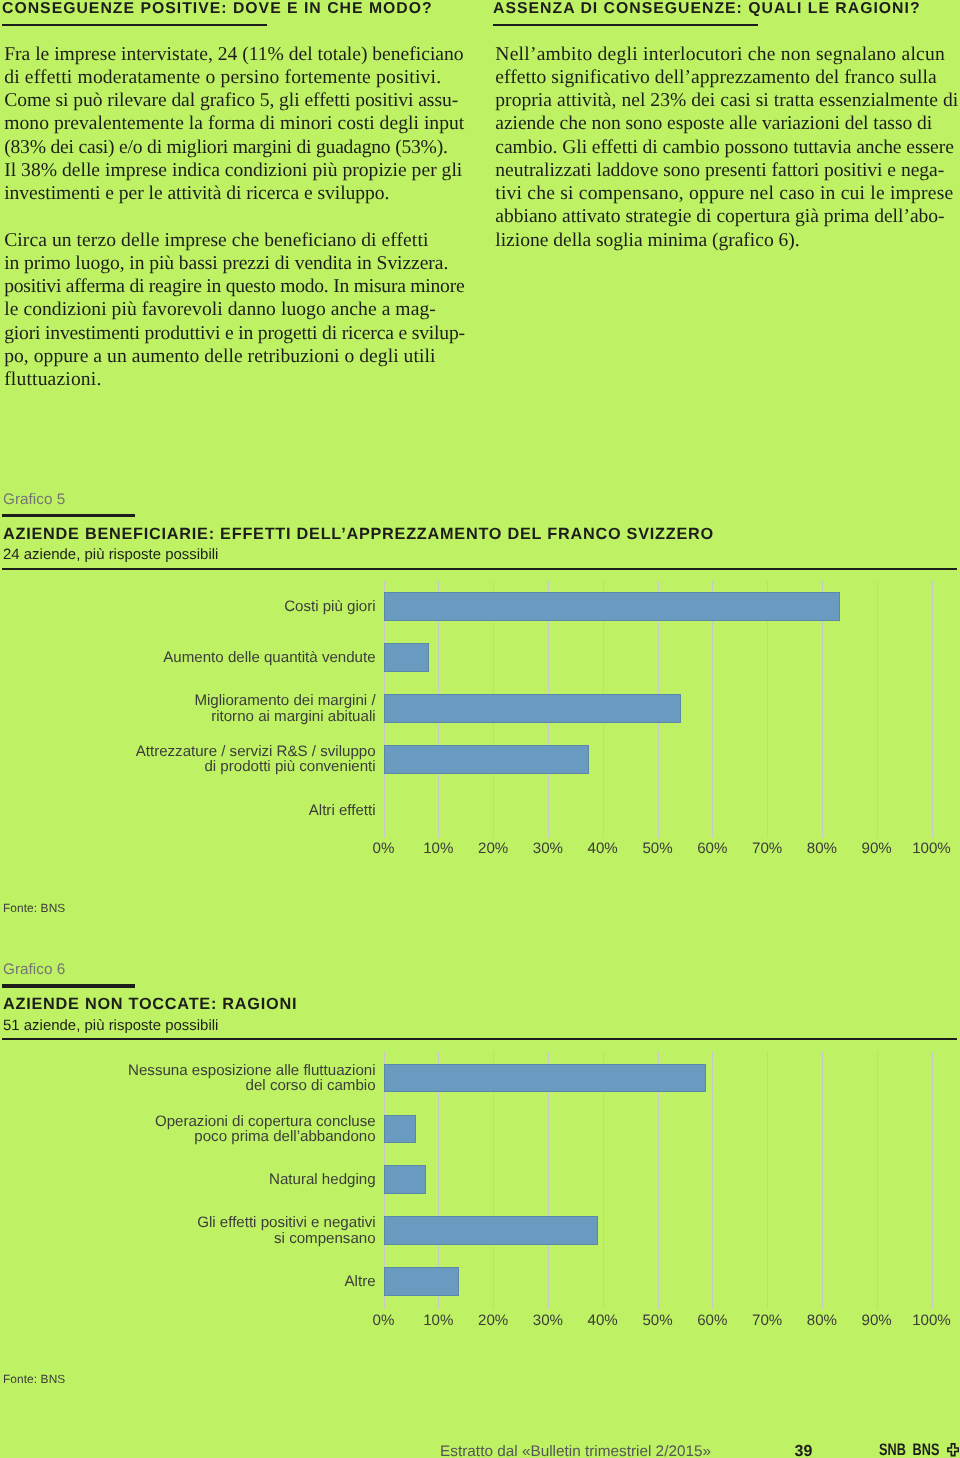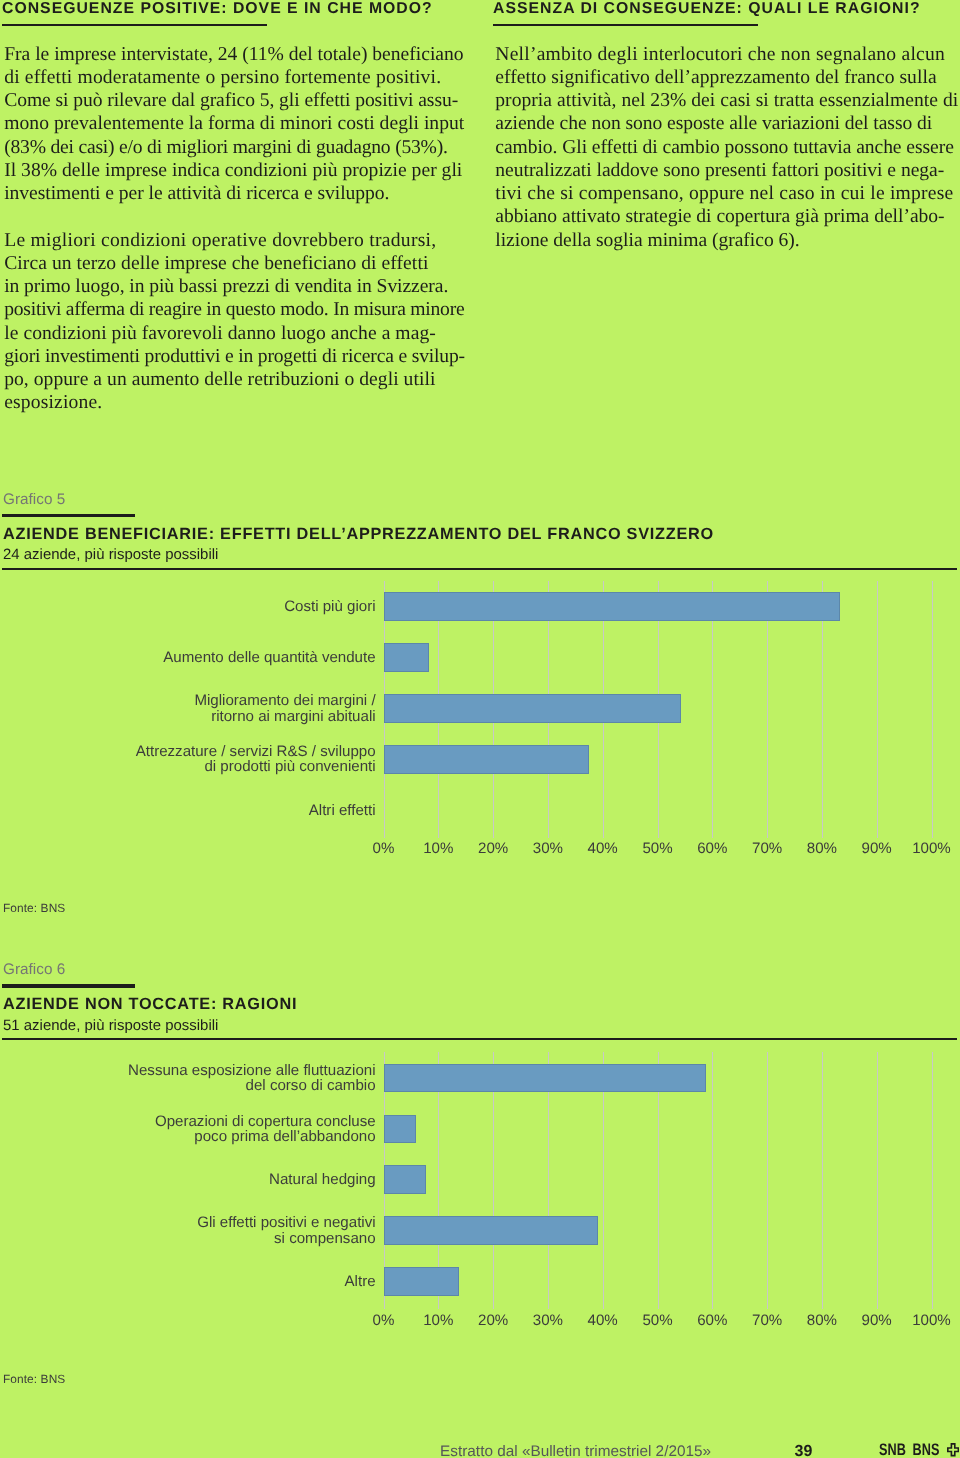--- a/index.html
+++ b/index.html
@@ -61,28 +61,27 @@
   <div class="sec-rule"></div>
   <div class="body-txt">
     <div class="tline" style="letter-spacing:-0.0117px">Fra le imprese intervistate, 24 (11% del totale) beneficiano</div>
     <div class="tline" style="letter-spacing:0.1673px">di effetti moderatamente o persino fortemente positivi.</div>
     <div class="tline" style="letter-spacing:-0.071px">Come si può rilevare dal grafico 5, gli effetti positivi assu-</div>
     <div class="tline" style="letter-spacing:0.0351px">mono prevalentemente la forma di minori costi degli input</div>
     <div class="tline" style="letter-spacing:-0.2123px">(83% dei casi) e/o di migliori margini di guadagno (53%).</div>
     <div class="tline" style="letter-spacing:0.0085px">Il 38% delle imprese indica condizioni più propizie per gli</div>
     <div class="tline" style="letter-spacing:-0.0509px">investimenti e per le attività di ricerca e sviluppo.</div>
     <div class="tline"></div>
-    <div class="tline" style="letter-spacing:0.2717px">Le migliori condizioni operative dovrebbero tradursi,</div>
     <div class="tline" style="letter-spacing:0.0636px">Circa un terzo delle imprese che beneficiano di effetti</div>
     <div class="tline" style="letter-spacing:-0.0729px">in primo luogo, in più bassi prezzi di vendita in Svizzera.</div>
     <div class="tline" style="letter-spacing:-0.2317px">positivi afferma di reagire in questo modo. In misura minore</div>
     <div class="tline" style="letter-spacing:0.0547px">le condizioni più favorevoli danno luogo anche a mag-</div>
     <div class="tline" style="letter-spacing:-0.1719px">giori investimenti produttivi e in progetti di ricerca e svilup-</div>
     <div class="tline" style="letter-spacing:0.0429px">po, oppure a un aumento delle retribuzioni o degli utili</div>
-    <div class="tline" style="letter-spacing:0.1583px">esposizione.</div>
+    <div class="tline" style="letter-spacing:0.1583px">fluttuazioni.</div>
   </div>
 </div>
 <div class="col col-r">
   <div class="sec-head">ASSENZA DI CONSEGUENZE: QUALI LE RAGIONI?</div>
   <div class="sec-rule"></div>
   <div class="body-txt">
     <div class="tline" style="letter-spacing:0.2236px">Nell’ambito degli interlocutori che non segnalano alcun</div>
     <div class="tline" style="letter-spacing:0.0474px">effetto significativo dell’apprezzamento del franco sulla</div>
     <div class="tline" style="letter-spacing:0.0258px">propria attività, nel 23% dei casi si tratta essenzialmente di</div>
     <div class="tline" style="letter-spacing:-0.0579px">aziende che non sono esposte alle variazioni del tasso di</div>

